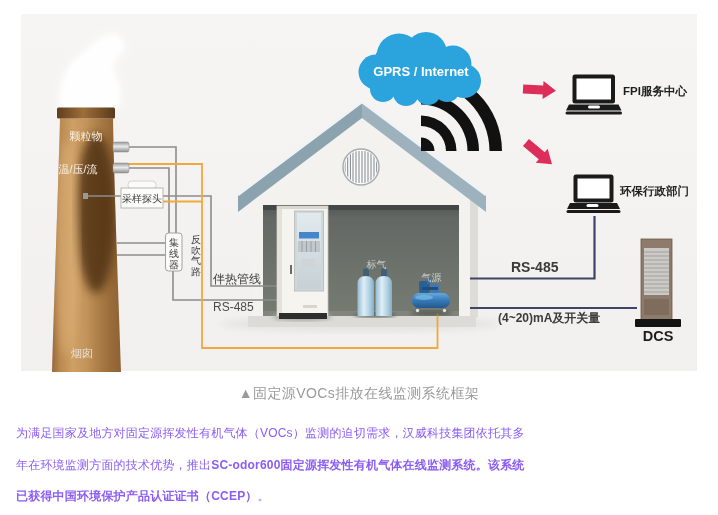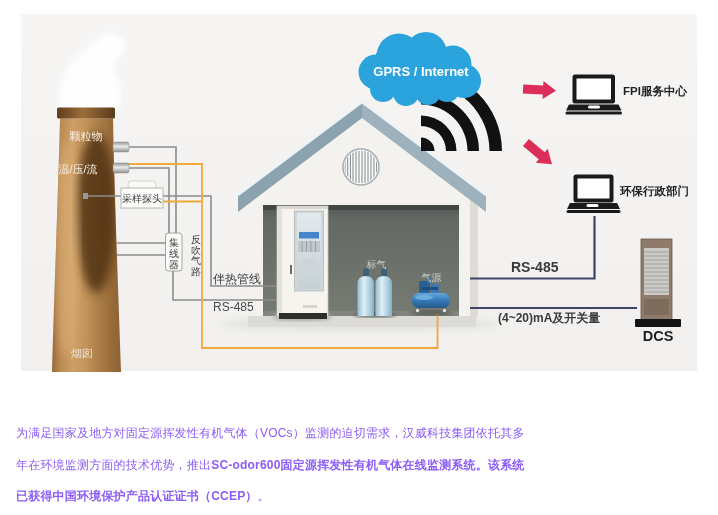--- a/index.html
+++ b/index.html
@@ -250,14 +250,15 @@
 <rect x="565.5" y="111.5" width="56.5" height="3" rx="1.5"></rect>
 <rect x="573.5" y="174.5" width="40" height="28" rx="2.5"></rect>
 <rect x="577.5" y="178.5" width="32" height="20" fill="#ffffff"></rect>
 <polygon points="570,203 617,203 620,209 567,209"></polygon>
 <rect x="586.5" y="204" width="12" height="3" rx="1.5" fill="#ffffff"></rect>
 <rect x="566.5" y="210" width="54" height="3" rx="1.5"></rect>
 </g>
 <text x="623" y="94.5" font-size="11.5" font-weight="bold" fill="#1e1e1e">FPI服务中心</text>
 <text x="620" y="194.5" font-size="11.5" font-weight="bold" fill="#1e1e1e">环保行政部门</text>
 </svg>
+<div id="caption">▲固定源VOCs排放在线监测系统框架</div>
 <div id="para">为满足国家及地方对固定源挥发性有机气体（VOCs）监测的迫切需求，汉威科技集团依托其多<br>年在环境监测方面的技术优势，推出<b>SC-odor600固定源挥发性有机气体在线监测系统。该系统<br>已获得中国环境保护产品认证证书（CCEP）</b>。</div>
 </div>
 
 </body></html>

